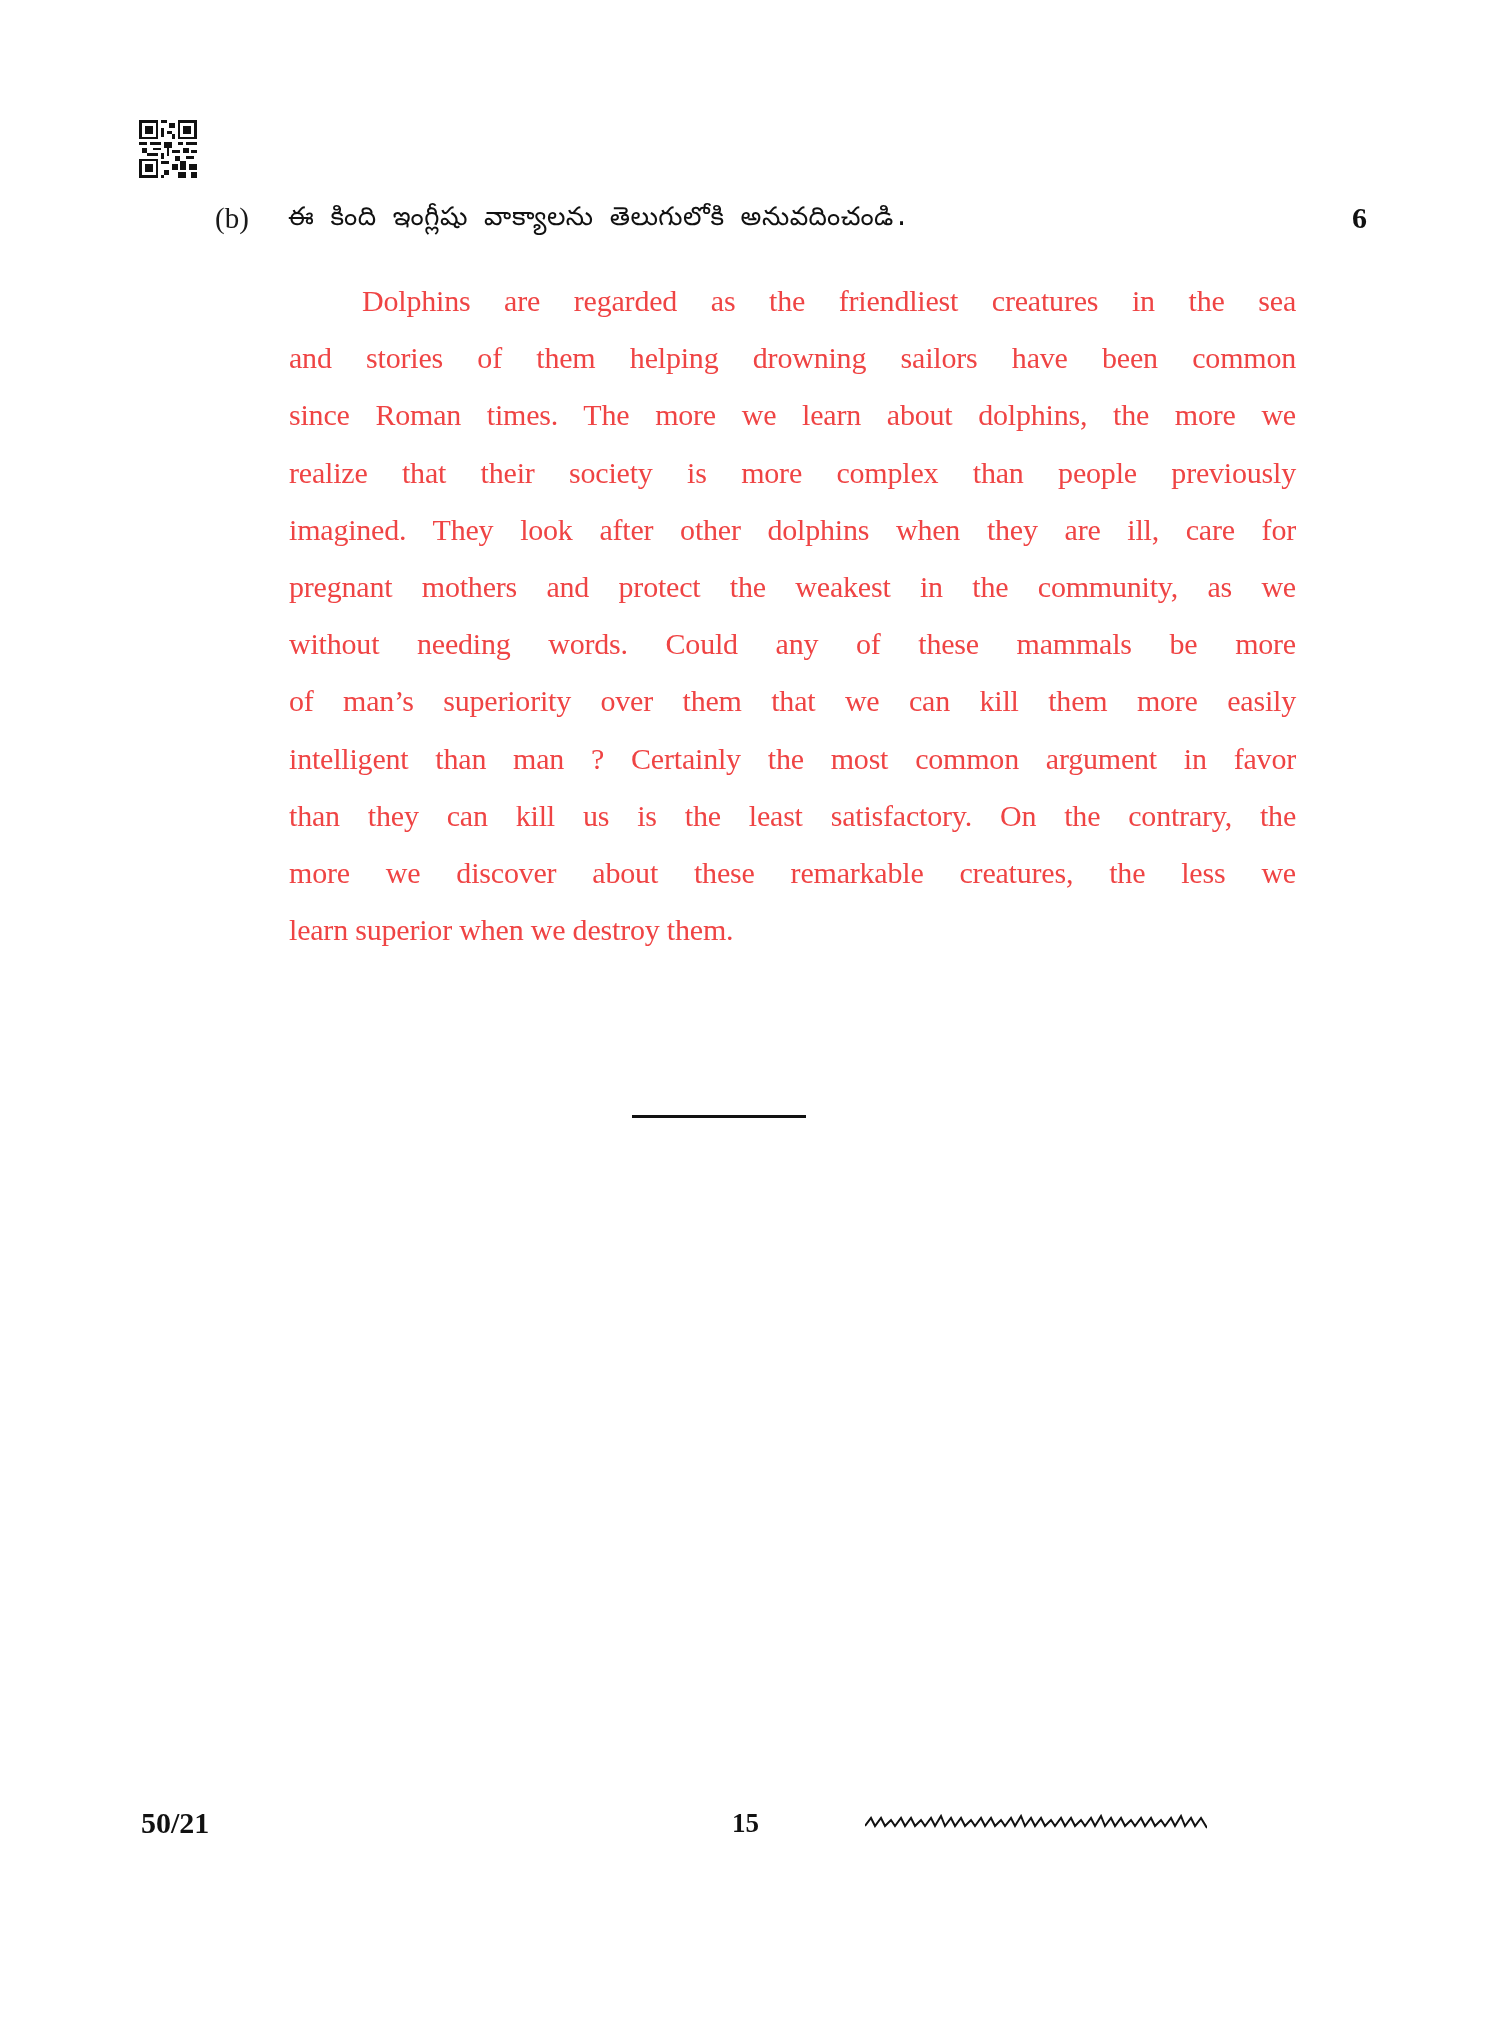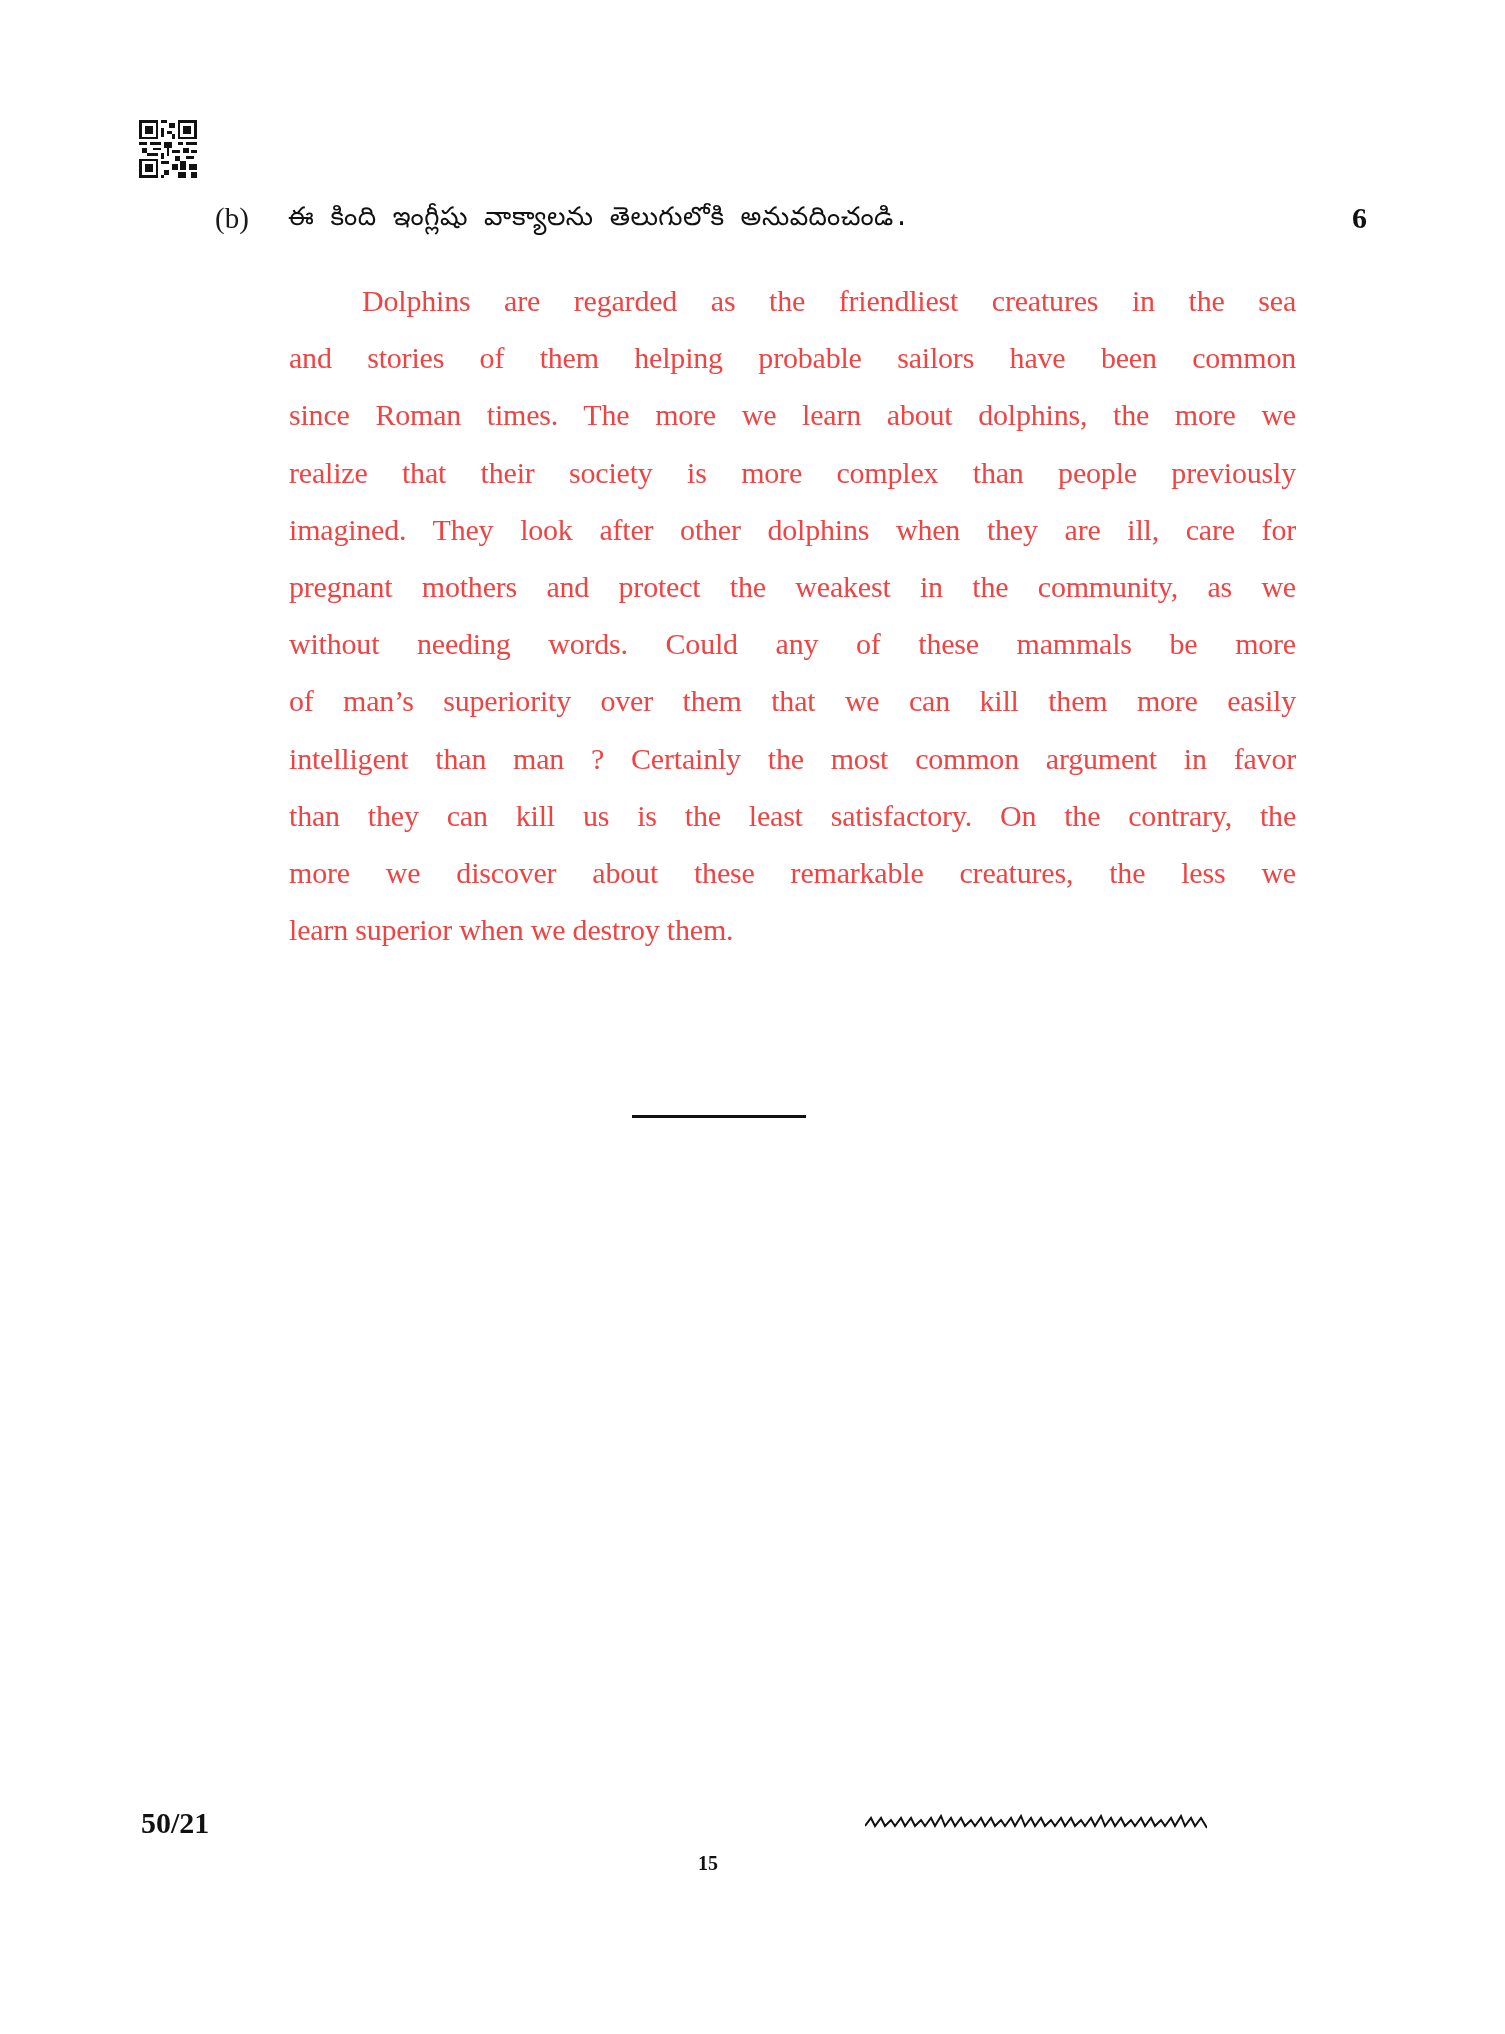--- a/index.html
+++ b/index.html
@@ -106,28 +106,27 @@
       left: 141px;
       top: 1805px;
       font-family: Liberation Serif, serif;
       font-weight: bold;
       font-size: 30px;
       line-height: 36px;
       color: #111111;
     }
     .footer-page {
       position: absolute;
-      left: 698px;
+      left: 732px;
       top: 1805px;
       font-family: "Liberation Serif", serif;
       font-weight: bold;
-      font-size: 20px;
+      font-size: 27px;
       line-height: 36px;
       color: #111111;
-      margin-top: 40px;
     }
     .footer-wave {
       position: absolute;
       left: 865px;
       top: 1812px;
       width: 342px;
       height: 20px;
     }
     .footer-wave svg { width: 100%; height: 100%; display: block; }
   </style>
@@ -184,21 +183,21 @@
   </div>
 
   <div class="question-row">
     <span class="q-label">(b)</span>
     <span class="q-instruction">ఈ కింది ఇంగ్లీషు వాక్యాలను తెలుగులోకి అనువదించండి.</span>
     <span class="q-marks">6</span>
   </div>
 
   <div class="passage">
     <span class="passage-line first">Dolphins are regarded as the friendliest creatures in the sea</span>
-    <span class="passage-line">and stories of them helping probable sailors have been common</span>
+    <span class="passage-line">and stories of them helping drowning sailors have been common</span>
     <span class="passage-line">since Roman times. The more we learn about dolphins, the more we</span>
     <span class="passage-line">realize that their society is more complex than people previously</span>
     <span class="passage-line">imagined. They look after other dolphins when they are ill, care for</span>
     <span class="passage-line">pregnant mothers and protect the weakest in the community, as we</span>
     <span class="passage-line">without needing words. Could any of these mammals be more</span>
     <span class="passage-line">of man’s superiority over them that we can kill them more easily</span>
     <span class="passage-line">intelligent than man ? Certainly the most common argument in favor</span>
     <span class="passage-line">than they can kill us is the least satisfactory. On the contrary, the</span>
     <span class="passage-line">more we discover about these remarkable creatures, the less we</span>
     <span class="passage-line last">learn superior when we destroy them.</span>

